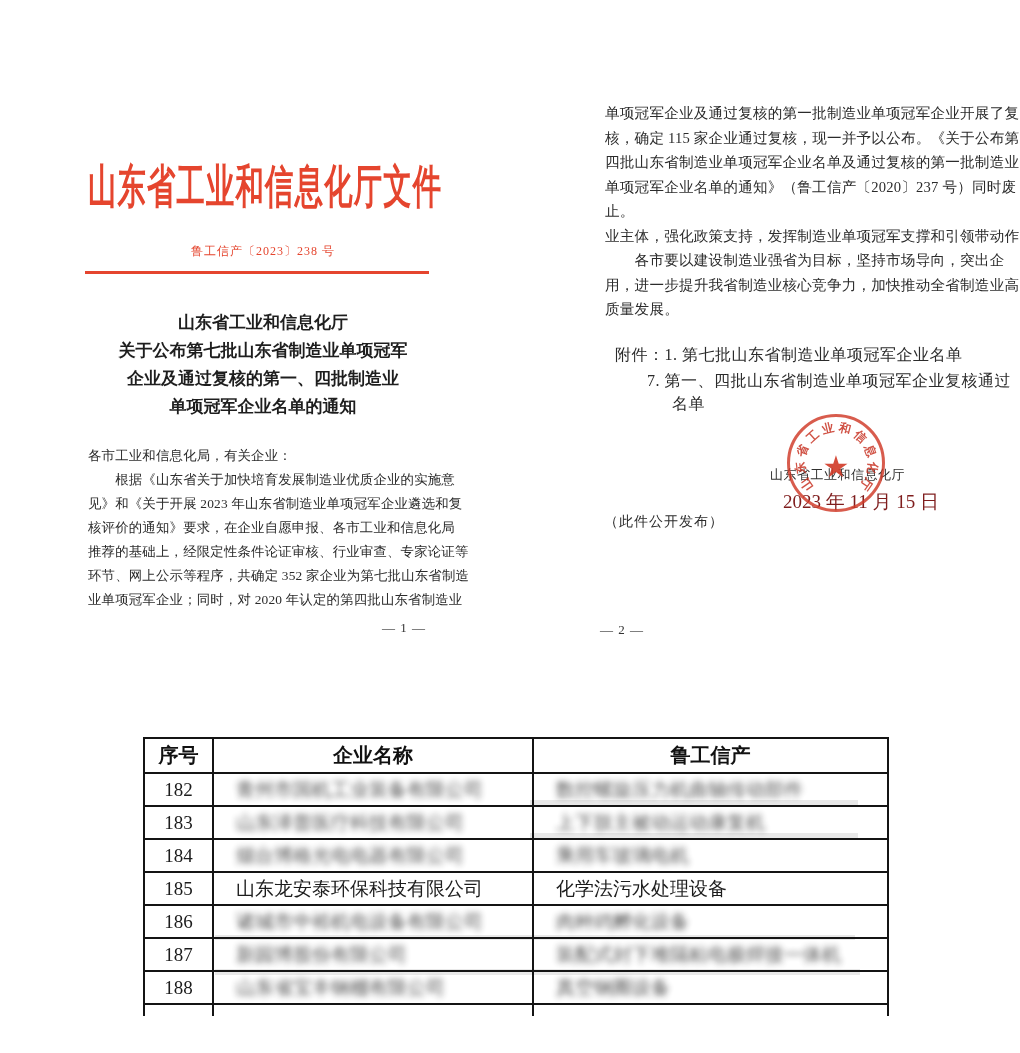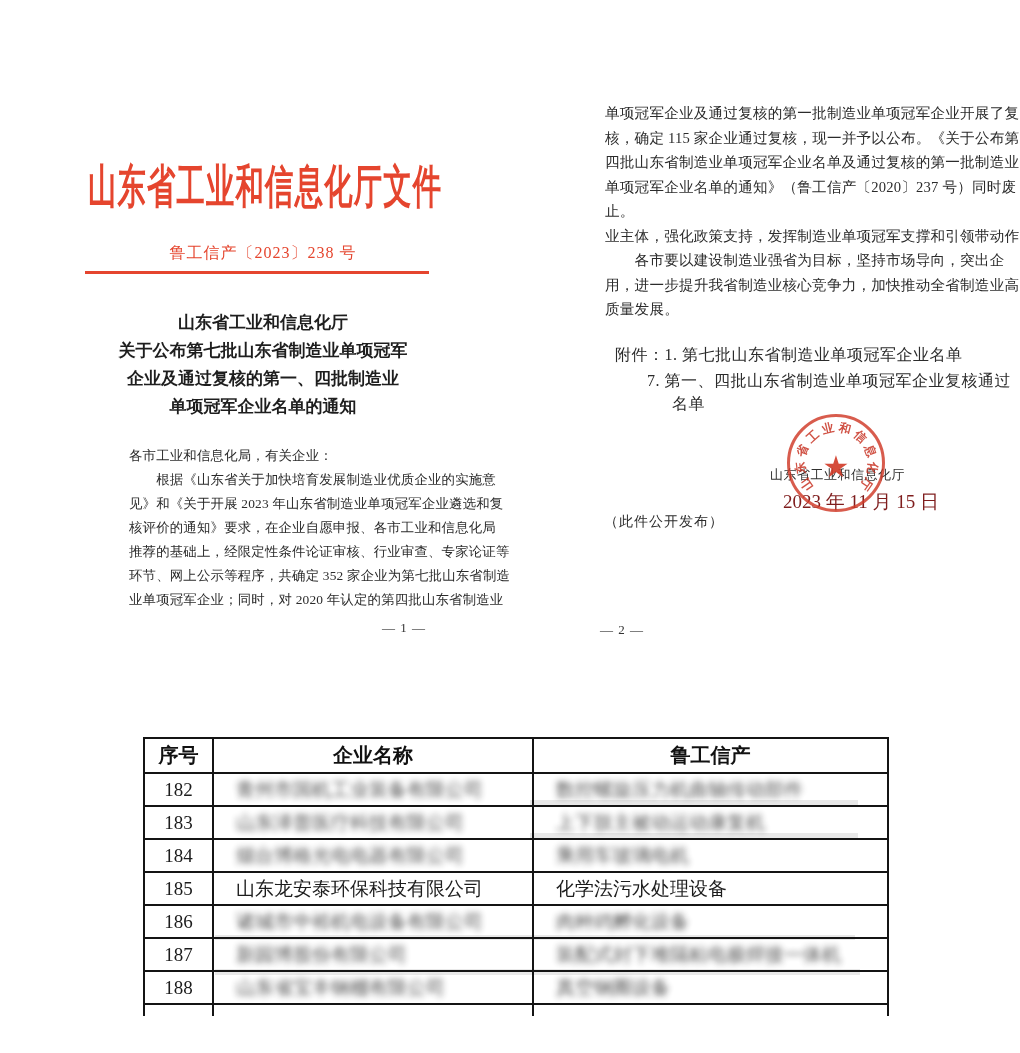--- a/index.html
+++ b/index.html
@@ -3,26 +3,26 @@
 <meta charset="utf-8">
 <style>
   html,body{margin:0;padding:0;background:#ffffff;}
   .canvas{position:relative;width:1020px;height:1053px;background:#ffffff;overflow:hidden;
           font-family:"Liberation Serif","DejaVu Serif",serif;color:#262626;}
   .abs{position:absolute;white-space:nowrap;}
 
   
   .agency{left:88px;top:156px;font-size:46px;font-weight:bold;color:#e5452e;
           transform:scaleX(0.615);transform-origin:left top;letter-spacing:2px;}
-  .docnum{left:88px;top:243px;width:350px;text-align:center;font-size:16px;color:#e5452e;letter-spacing:1px;}
+  .docnum{left:88px;top:243px;width:350px;text-align:center;font-size:12px;color:#e5452e;letter-spacing:1px;}
   .redrule{left:85px;top:271px;width:344px;height:3px;background:#e5452e;}
   .title-block{left:88px;top:309px;width:350px;text-align:center;font-size:17px;font-weight:bold;
                line-height:28px;color:#1e1e1e;white-space:nowrap;}
   .body1{left:88px;top:444px;font-size:13.4px;line-height:24px;color:#2b2b2b;letter-spacing:0.2px;}
-  .body1 div{white-space:nowrap;margin-left:41px;}
+  .body1 div{white-space:nowrap;}
   .pagenum{font-size:13px;color:#333;letter-spacing:1px;}
 
   
   .body2{left:585px;top:101px;font-size:14.6px;line-height:24.5px;color:#2b2b2b;letter-spacing:0.2px;margin-left:20px;}
   .body2 div{white-space:nowrap;}
   .attach{font-size:16px;color:#2b2b2b;letter-spacing:0.5px;}
   .sig{left:770px;top:466px;font-size:13px;letter-spacing:0.5px;color:#30302f;}
   .issuedate{left:783px;top:489px;font-size:19px;color:#7f1d1d;}
   .pubnote{left:604px;top:513px;font-size:14px;letter-spacing:1px;color:#2b2b2b;}
 

